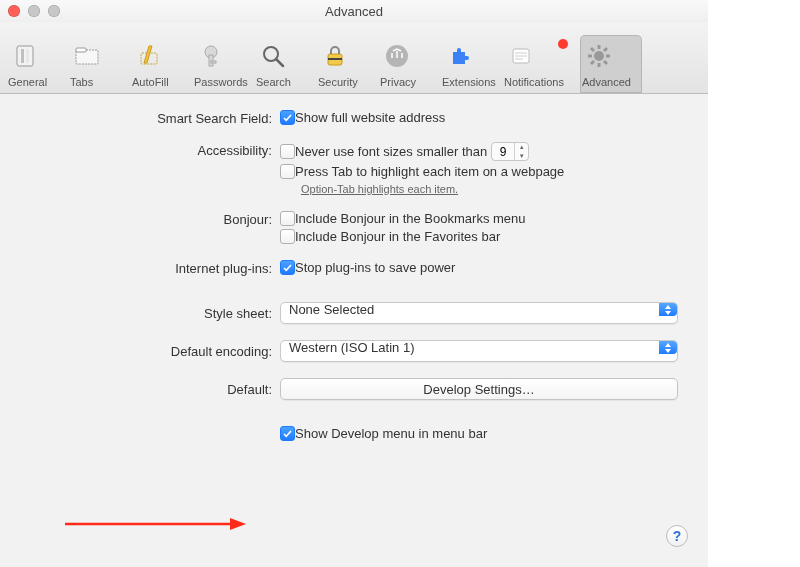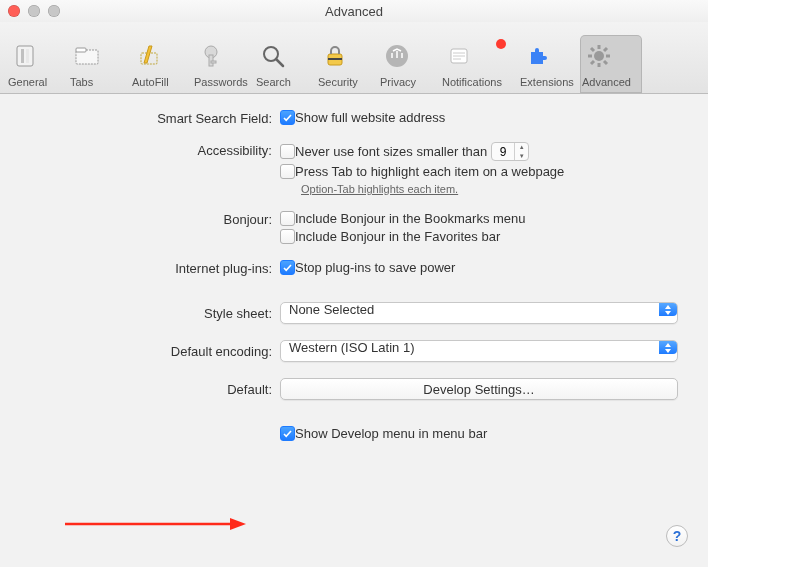--- a/index.html
+++ b/index.html
@@ -235,39 +235,39 @@
     </div>
     <div class="tb-item">
       <div class="tb-icon">
         <svg width="30" height="30" viewBox="0 0 30 30">
             <circle cx="15" cy="15" r="11" fill="#b5b5b5"></circle>
             <path d="M10 12 v5 M15 10 v7 M20 12 v5 M11 10 l4 -2 l4 2" stroke="#fff" stroke-width="1.5" fill="none"></path>
           </svg>
       </div>
       <span>Privacy</span>
     </div>
+    <div class="tb-item">
+      <div class="tb-icon">
+        <svg width="30" height="30" viewBox="0 0 30 30">
+            <path d="M9 11 h4 v-2 a2 2 0 0 1 4 0 v2 h4 v4 h2 a2 2 0 0 1 0 4 h-2 v4 h-12 z" fill="#3b82f6"></path>
+          </svg>
+      </div>
+      <span>Extensions</span>
+    </div>
     <div class="tb-item" style="width:78px">
       <div class="notif-dot"></div>
       <div class="tb-icon">
         <svg width="30" height="30" viewBox="0 0 30 30">
             <rect x="7" y="8" width="16" height="14" rx="2" fill="#fff" stroke="#bbb"></rect>
             <line x1="9" y1="12" x2="21" y2="12" stroke="#ccc"></line>
             <line x1="9" y1="15" x2="21" y2="15" stroke="#ccc"></line>
             <line x1="9" y1="18" x2="17" y2="18" stroke="#ccc"></line>
           </svg>
       </div>
       <span>Notifications</span>
-    </div>
-    <div class="tb-item">
-      <div class="tb-icon">
-        <svg width="30" height="30" viewBox="0 0 30 30">
-            <path d="M9 11 h4 v-2 a2 2 0 0 1 4 0 v2 h4 v4 h2 a2 2 0 0 1 0 4 h-2 v4 h-12 z" fill="#3b82f6"></path>
-          </svg>
-      </div>
-      <span>Extensions</span>
     </div>
     <div class="tb-item active">
       <div class="tb-icon">
         <svg width="30" height="30" viewBox="0 0 30 30">
             <circle cx="15" cy="15" r="5" fill="#999"></circle>
             <g stroke="#999" stroke-width="3">
               <line x1="15" y1="4" x2="15" y2="8"></line>
               <line x1="15" y1="22" x2="15" y2="26"></line>
               <line x1="4" y1="15" x2="8" y2="15"></line>
               <line x1="22" y1="15" x2="26" y2="15"></line>

